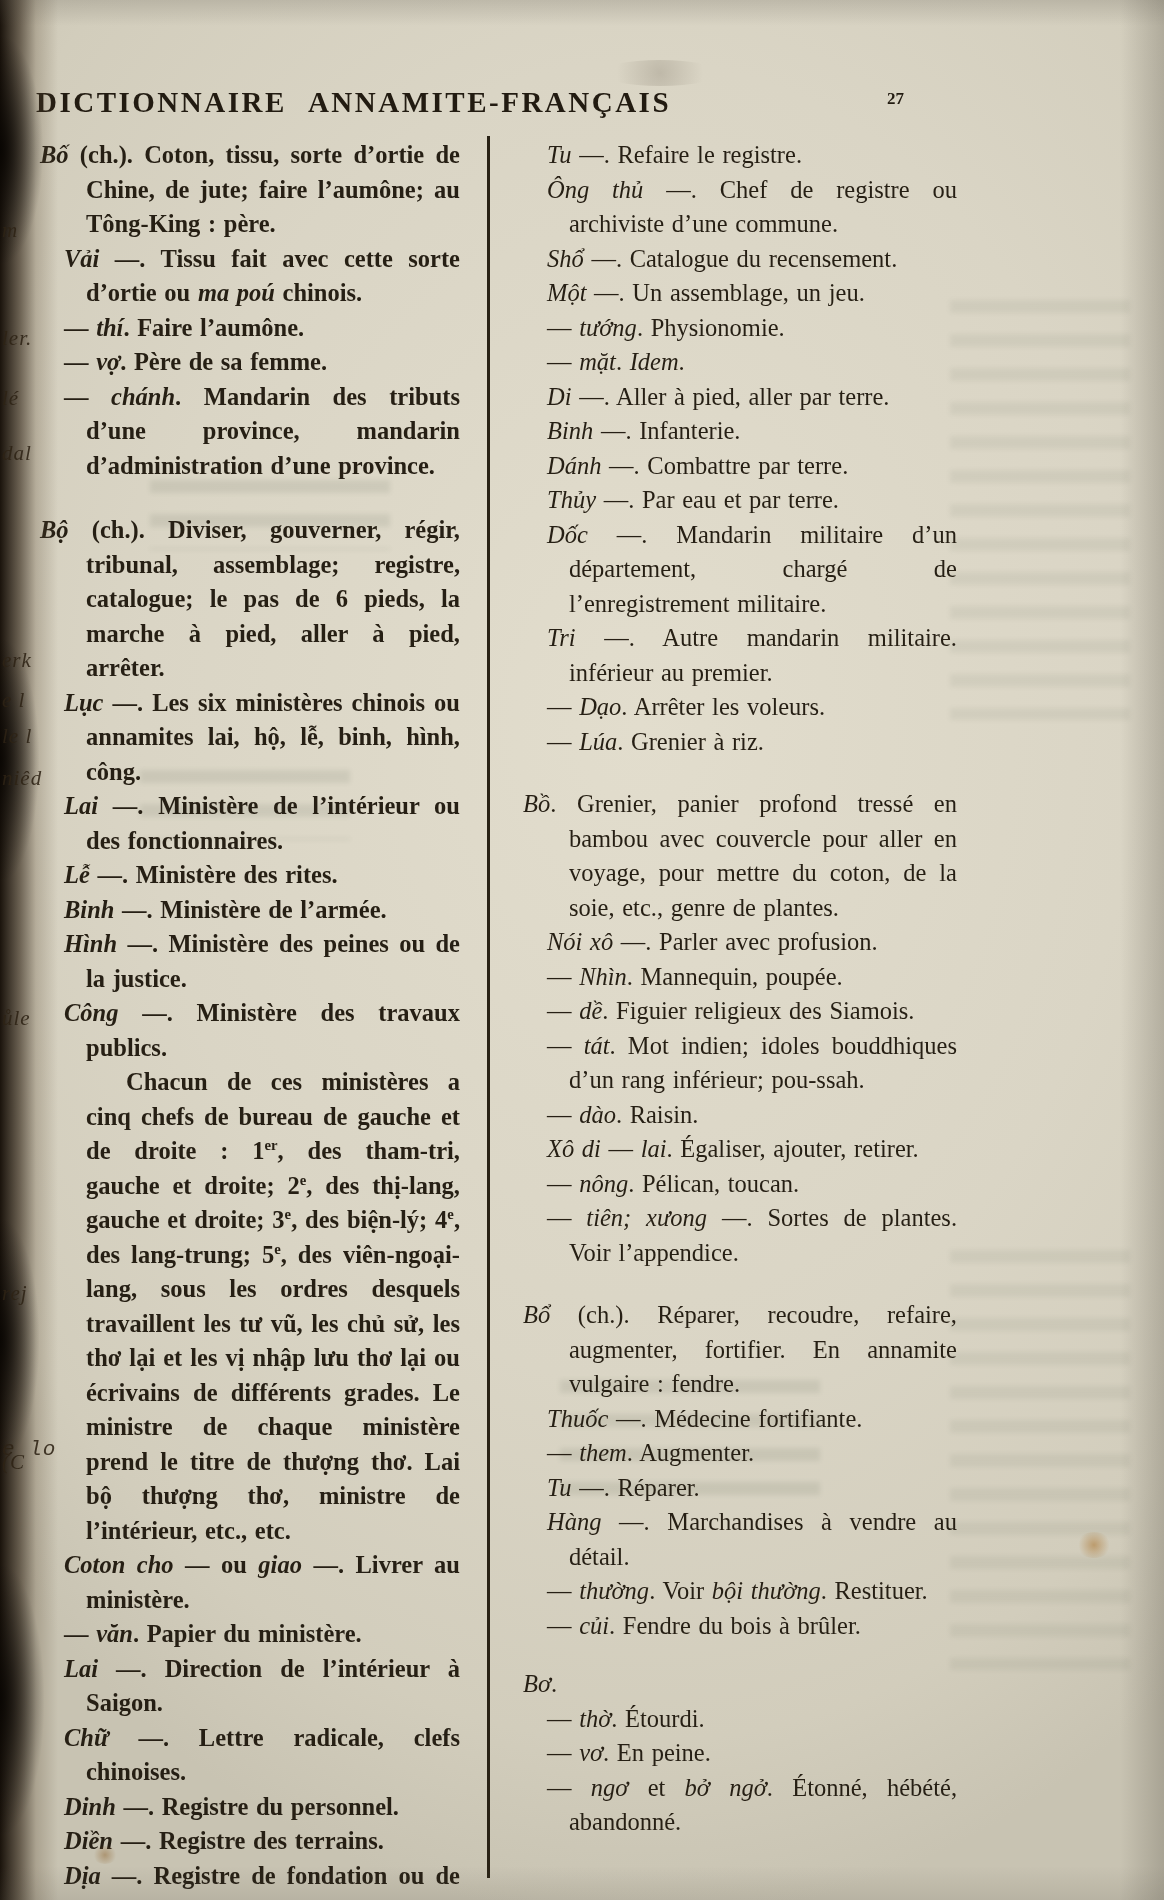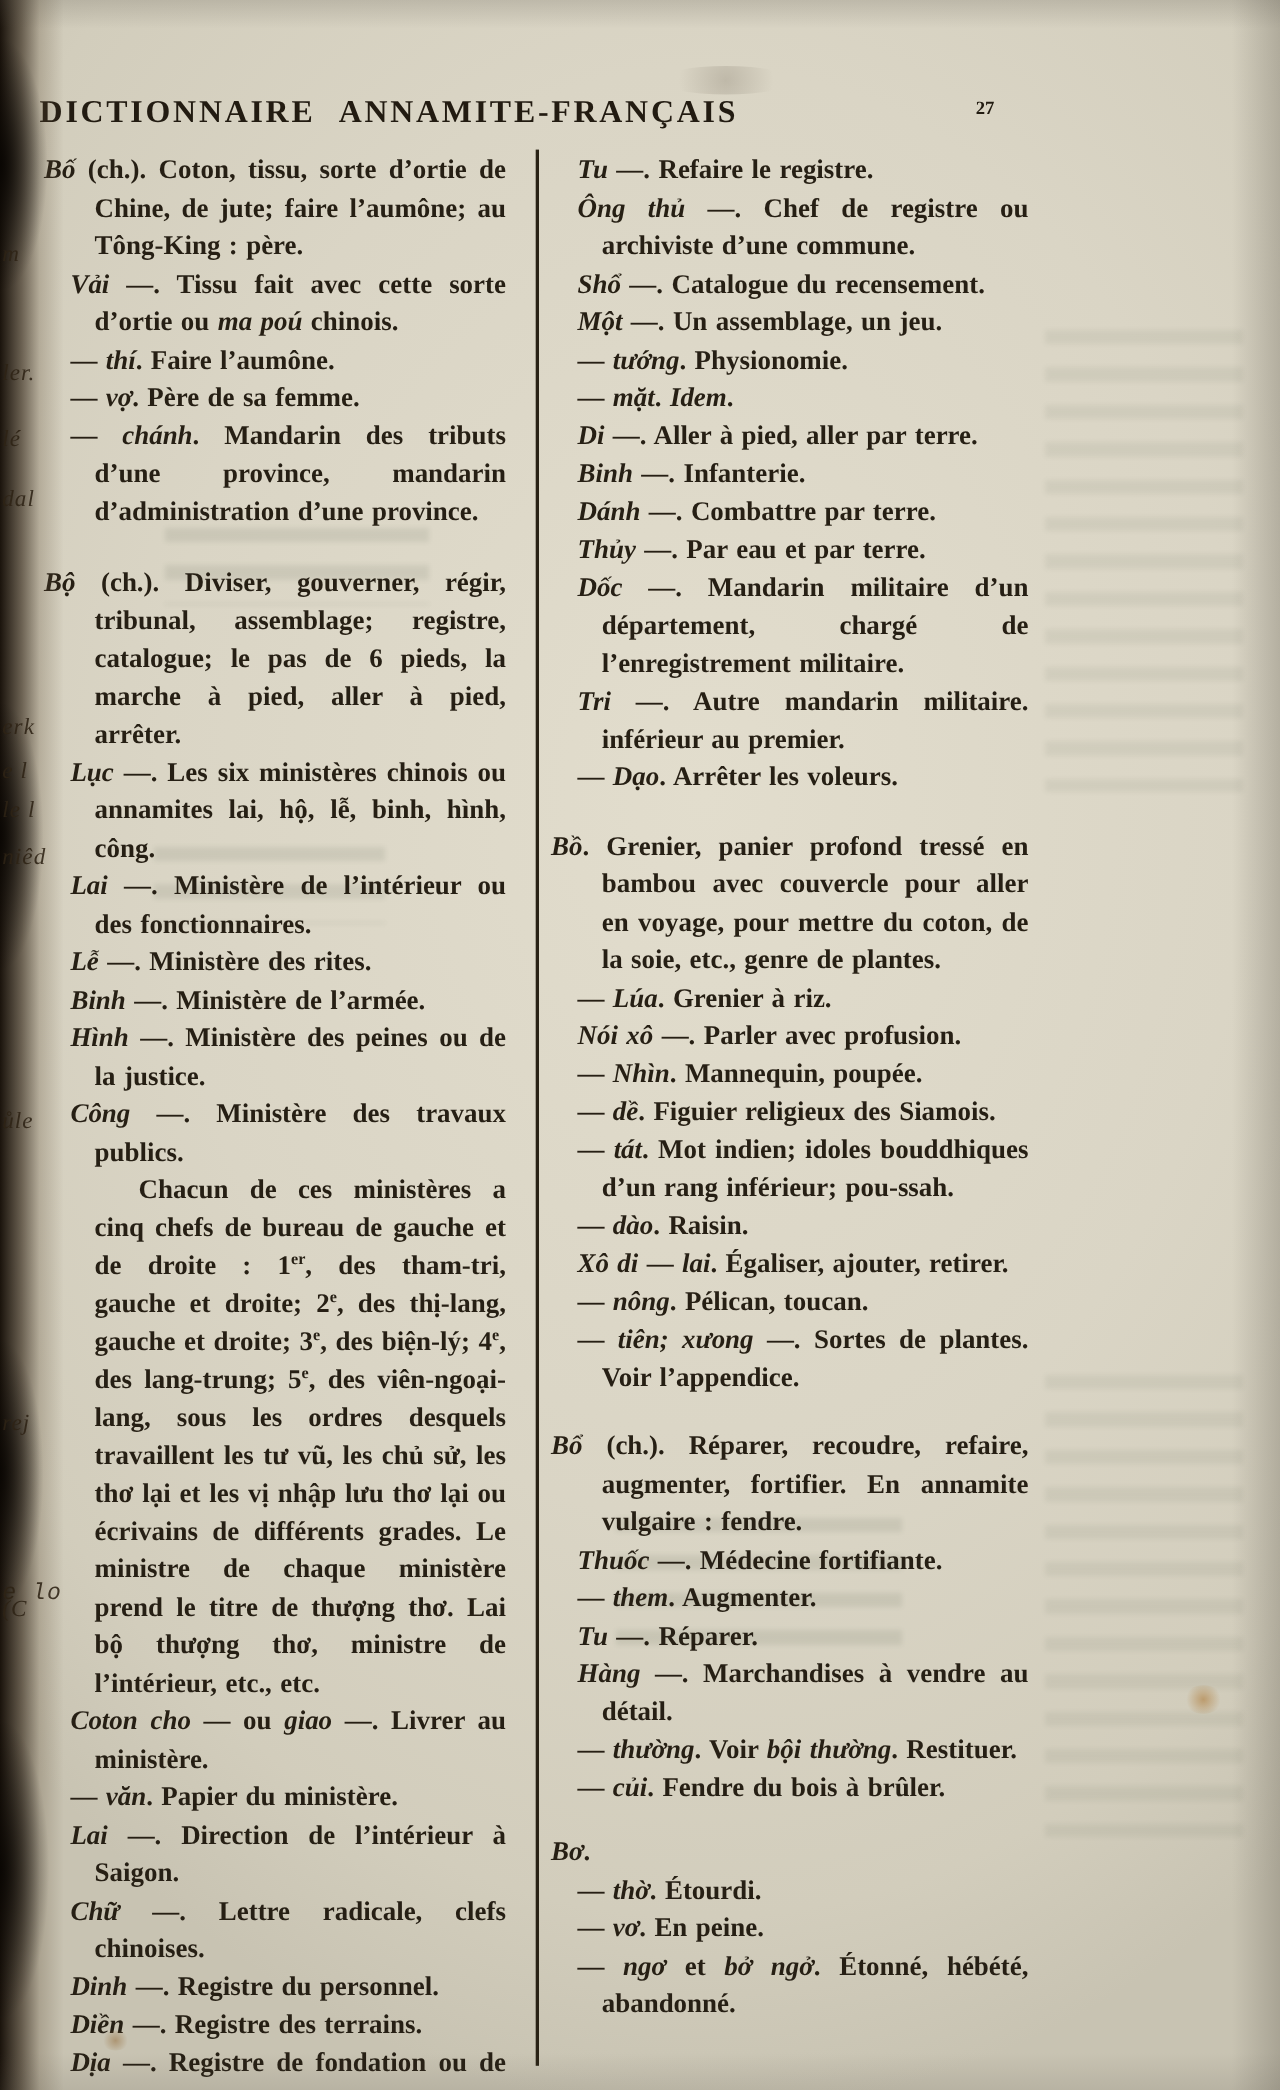--- a/index.html
+++ b/index.html
@@ -37,21 +37,21 @@
     position:relative;left:-20px;display:inline-block;
     font-weight:bold;font-size:29px;letter-spacing:2.5px;word-spacing:13px;color:#221b11;
   }
   .pagenum{position:absolute;right:36px;top:3px;font-weight:bold;font-size:17px;color:#221b11;}
 
   .col{
     position:absolute;top:138px;z-index:2;text-align:justify;
     font-size:24.5px;line-height:34.5px;word-spacing:1.5px;color:#261f14;
   }
   .col-left{left:40px;width:420px;font-weight:bold;}
-  .col-right{left:501px;width:434px;font-weight:bold;}
+  .col-right{left:523px;width:434px;}
   .divider{position:absolute;left:487px;top:136px;width:2.5px;height:1742px;background:#292215;z-index:2;}
 
   .entry{margin:0;}
   .lvl0{padding-left:46px;text-indent:-46px;}
   .lvl1{padding-left:46px;text-indent:-22px;}
   .para{padding-left:46px;text-indent:40px;}
   .entry i{font-style:italic;}
   .entry sup{font-size:.6em;line-height:0;vertical-align:super;}
 
   .stain{position:absolute;z-index:3;pointer-events:none;border-radius:50%;}
@@ -117,22 +117,22 @@
       <p class="entry lvl1"><i>Một</i> —. Un assemblage, un jeu.</p>
       <p class="entry lvl1">— <i>tướng</i>. Physionomie.</p>
       <p class="entry lvl1">— <i>mặt</i>. <i>Idem</i>.</p>
       <p class="entry lvl1"><i>Di</i> —. Aller à pied, aller par terre.</p>
       <p class="entry lvl1"><i>Binh</i> —. Infanterie.</p>
       <p class="entry lvl1"><i>Dánh</i> —. Combattre par terre.</p>
       <p class="entry lvl1"><i>Thủy</i> —. Par eau et par terre.</p>
       <p class="entry lvl1"><i>Dốc</i> —. Mandarin militaire d’un département, chargé de l’enregistrement militaire.</p>
       <p class="entry lvl1"><i>Tri</i> —. Autre mandarin militaire. inférieur au premier.</p>
       <p class="entry lvl1">— <i>Dạo</i>. Arrêter les voleurs.</p>
+      <p class="entry lvl1">— <i>Lúa</i>. Grenier à riz.</p>
       <p class="entry lvl0" style="margin-top: 28px;"><i>Bồ</i>. Grenier, panier profond tressé en bambou avec couvercle pour aller en voyage, pour mettre du coton, de la soie, etc., genre de plantes.</p>
-      <p class="entry lvl1">— <i>Lúa</i>. Grenier à riz.</p>
       <p class="entry lvl1"><i>Nói xô</i> —. Parler avec profusion.</p>
       <p class="entry lvl1">— <i>Nhìn</i>. Mannequin, poupée.</p>
       <p class="entry lvl1">— <i>dề</i>. Figuier religieux des Siamois.</p>
       <p class="entry lvl1">— <i>tát</i>. Mot indien; idoles bouddhiques d’un rang inférieur; pou-ssah.</p>
       <p class="entry lvl1">— <i>dào</i>. Raisin.</p>
       <p class="entry lvl1"><i>Xô di</i> — <i>lai</i>. Égaliser, ajouter, retirer.</p>
       <p class="entry lvl1">— <i>nông</i>. Pélican, toucan.</p>
       <p class="entry lvl1">— <i>tiên; xưong</i> —. Sortes de plantes. Voir l’appendice.</p>
       <p class="entry lvl0" style="margin-top: 28px;"><i>Bổ</i> (ch.). Réparer, recoudre, refaire, augmenter, fortifier. En annamite vulgaire : fendre.</p>
       <p class="entry lvl1"><i>Thuốc</i> —. Médecine fortifiante.</p>

